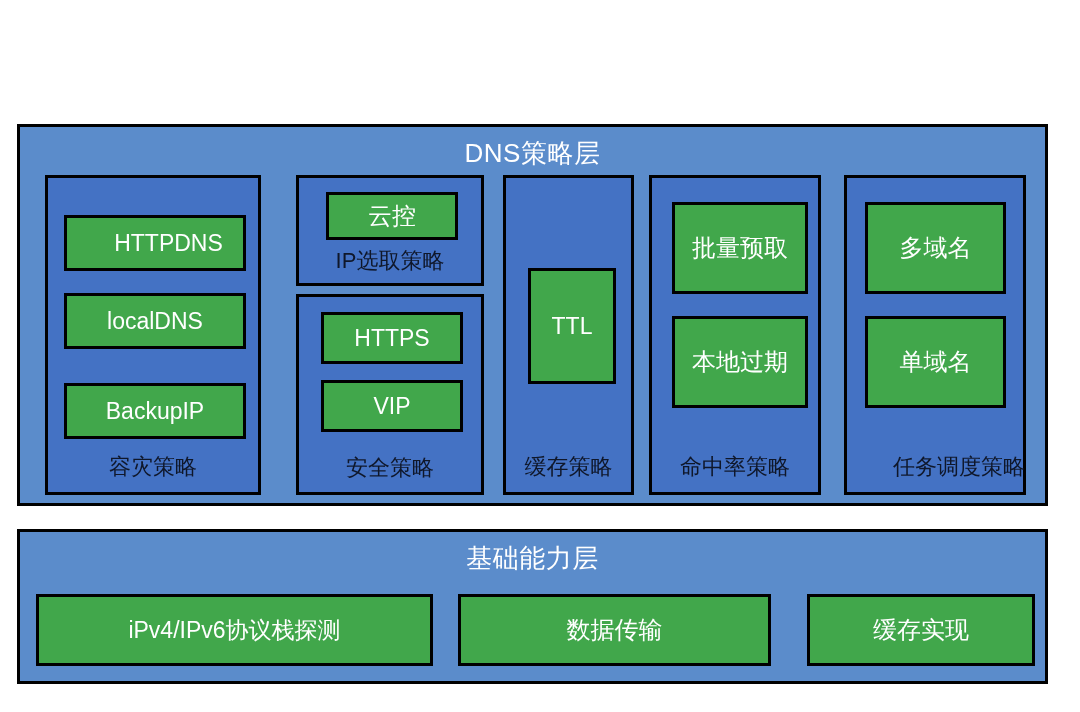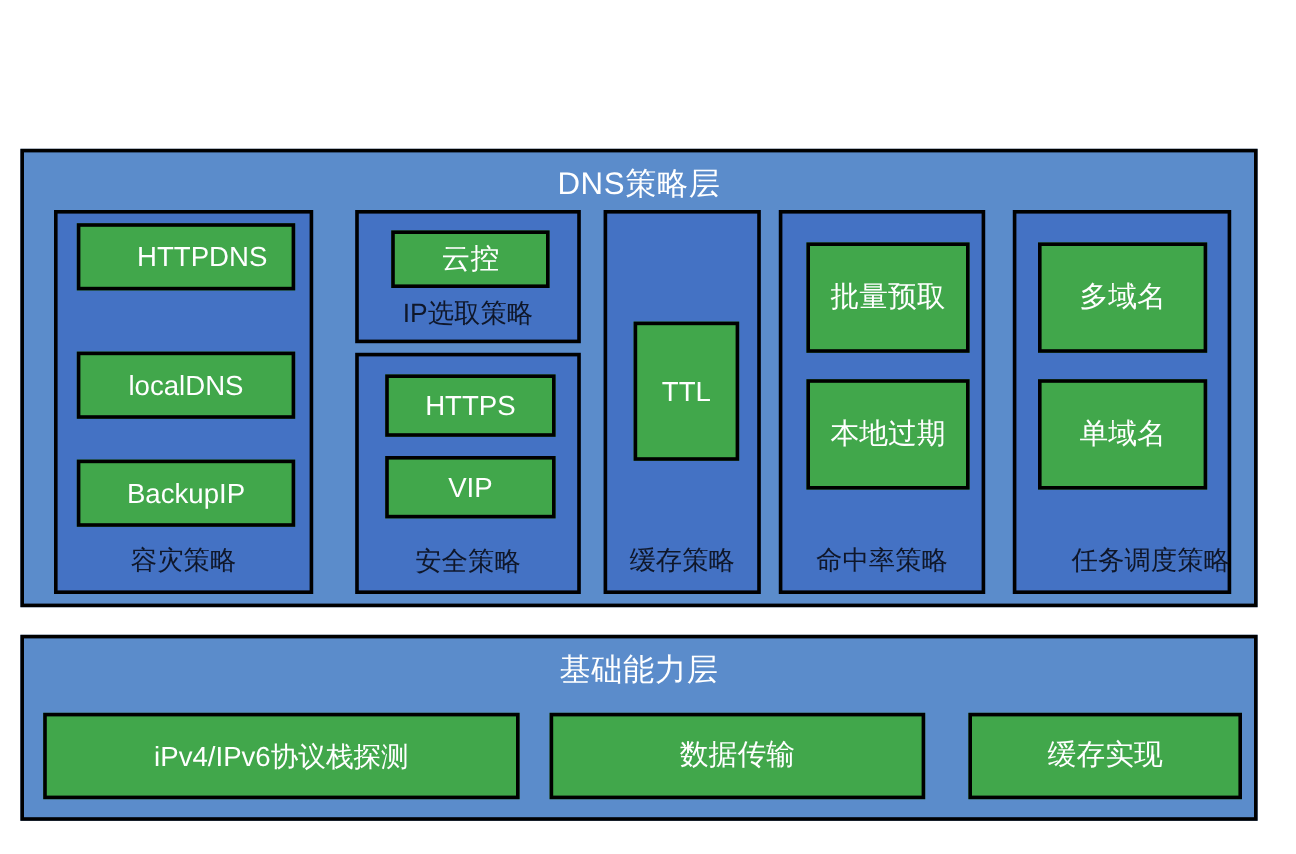--- a/index.html
+++ b/index.html
@@ -91,21 +91,21 @@
   }
   #strategy-layer > .layer-title {
     top: 13px;
     font-size: 26px;
   }
 
   
   #col-disaster { left: 25px; top: 48px; width: 216px; height: 320px; }
   #col-disaster .group-title { bottom: 14px; }
   #col-disaster .node { left: 16px; width: 182px; height: 56px; }
-  #node-httpdns  { top: 8px; padding-left: 27px; }
+  #node-httpdns  { top: 37px; padding-left: 27px; }
   #node-localdns { top: 115px; }
   #node-backupip { top: 205px; }
 
   
   #col-ipselect { left: 276px; top: 48px; width: 188px; height: 111px; }
   #col-ipselect .group-title { bottom: 11px; }
   #node-yunkong { left: 27px; top: 14px; width: 132px; height: 48px; }
 
   #col-security { left: 276px; top: 167px; width: 188px; height: 201px; }
   #col-security .group-title { bottom: 13px; }

